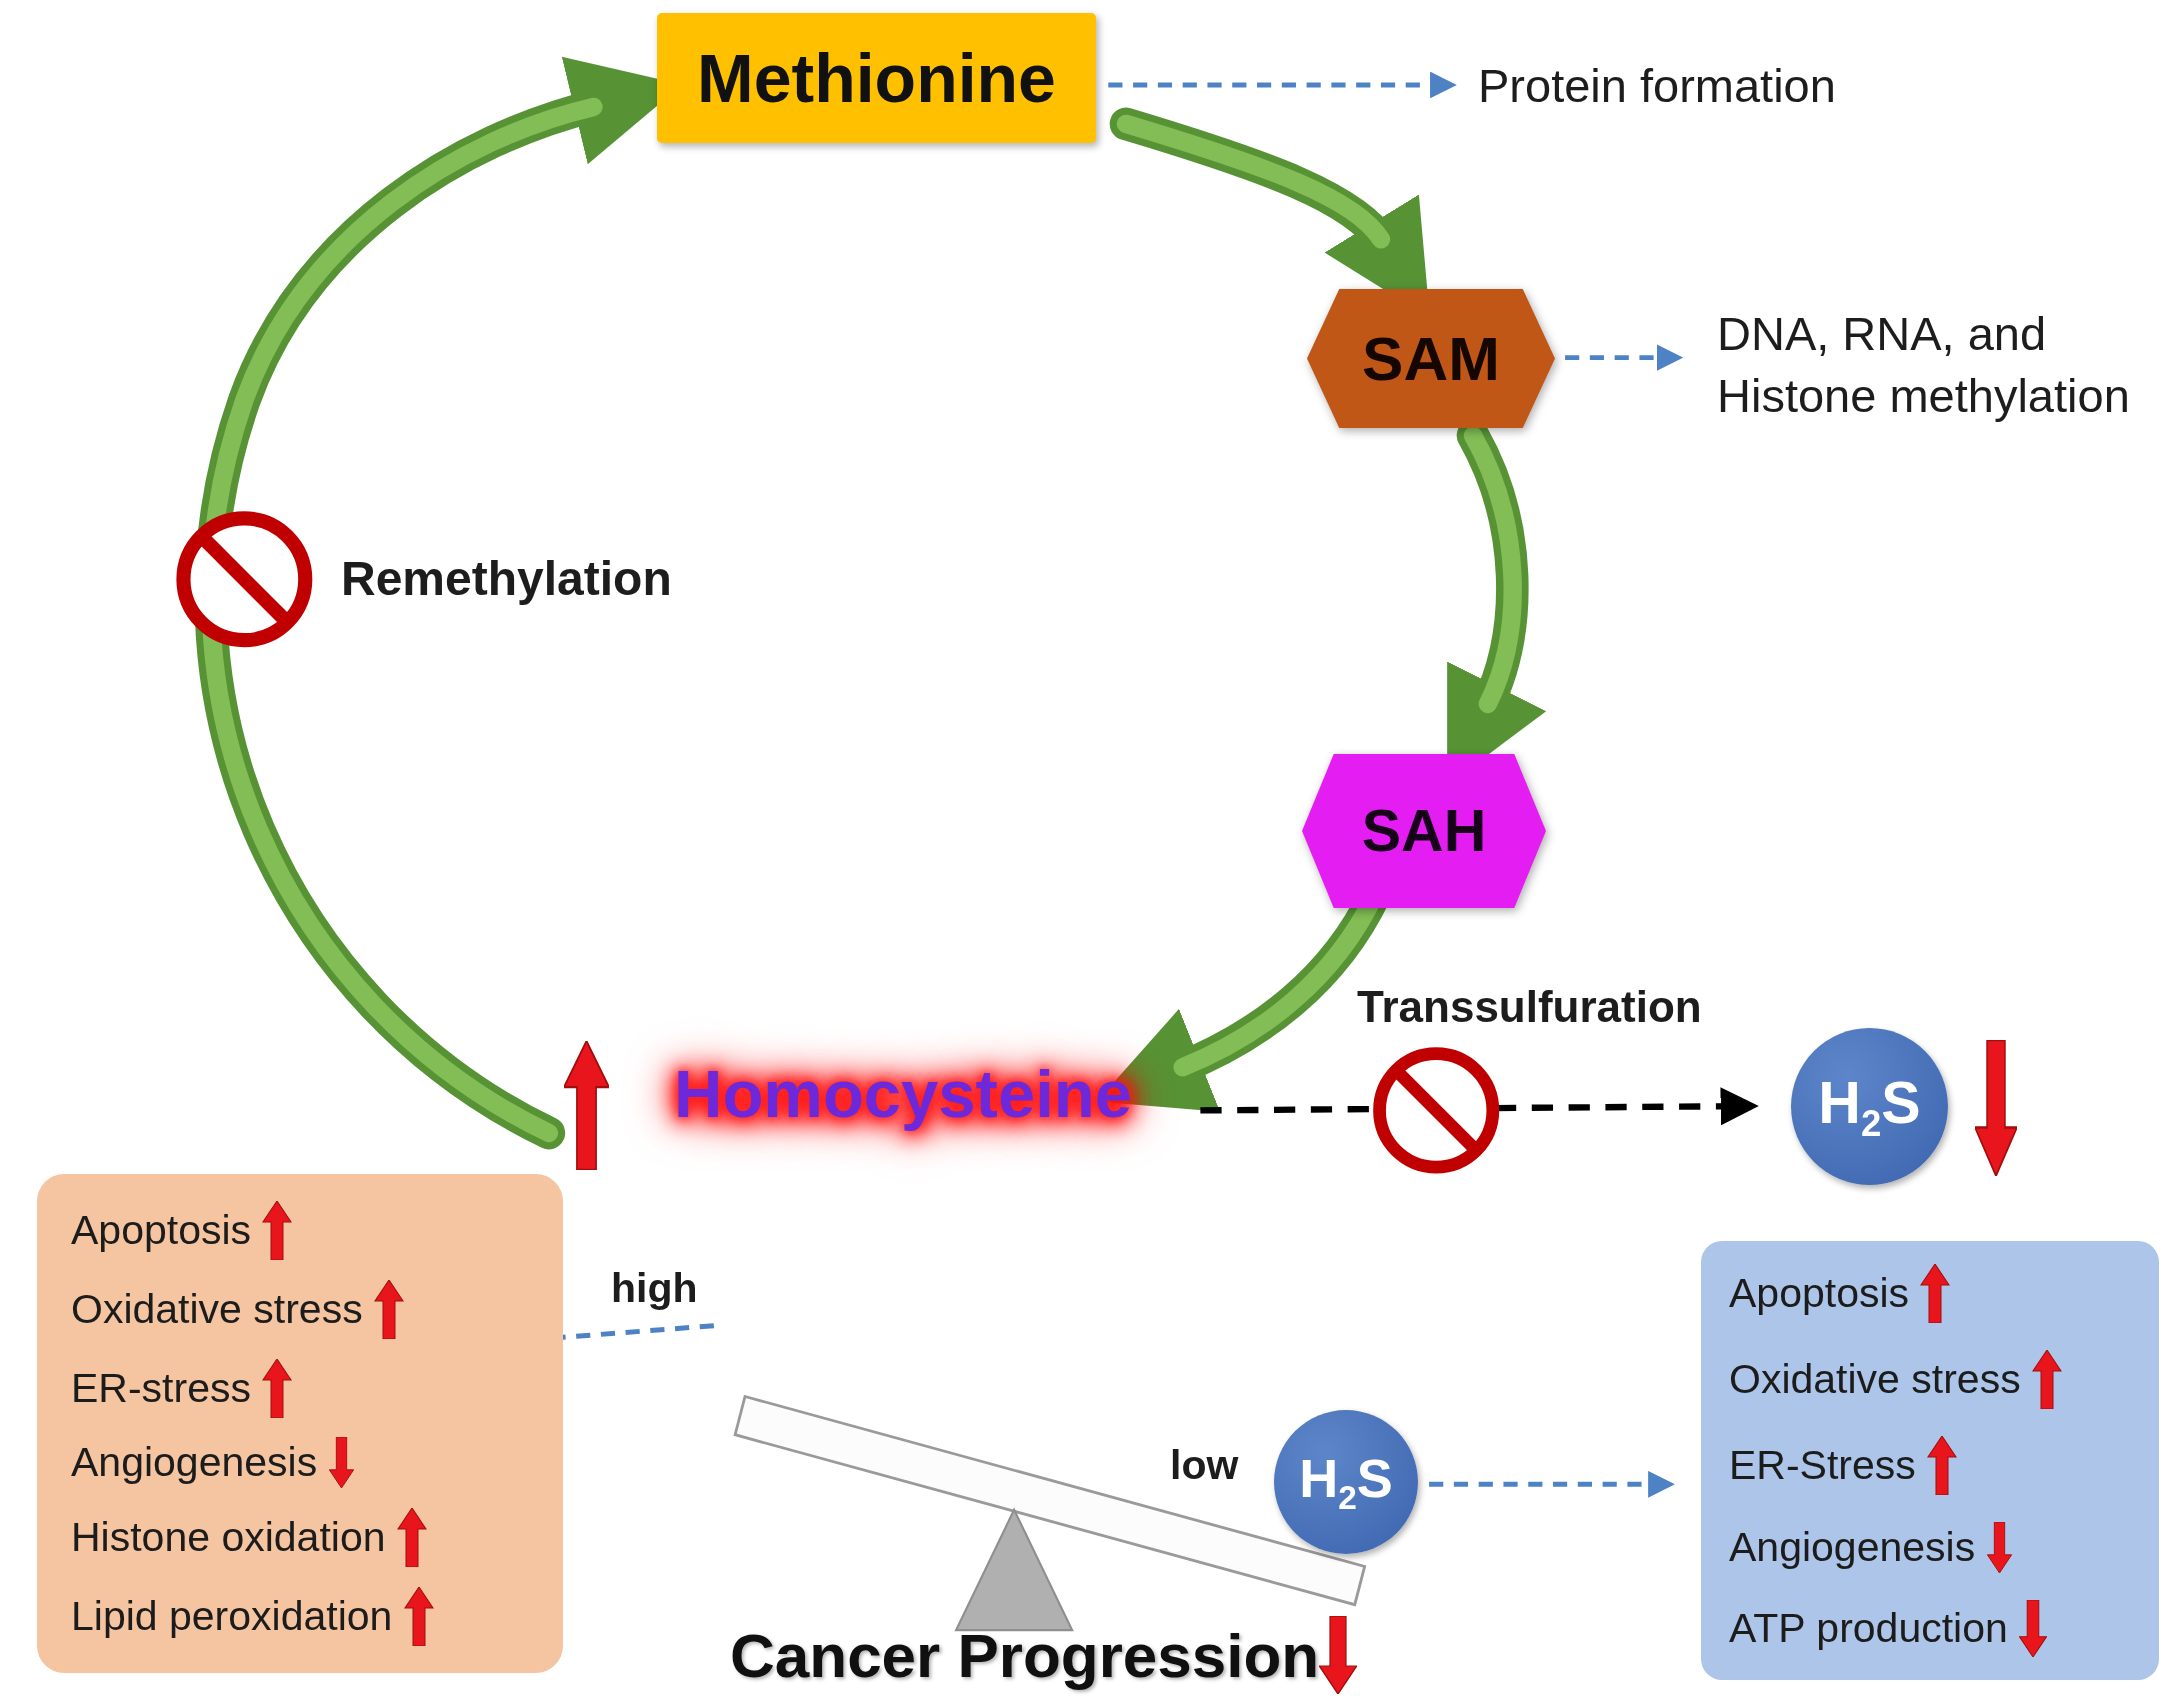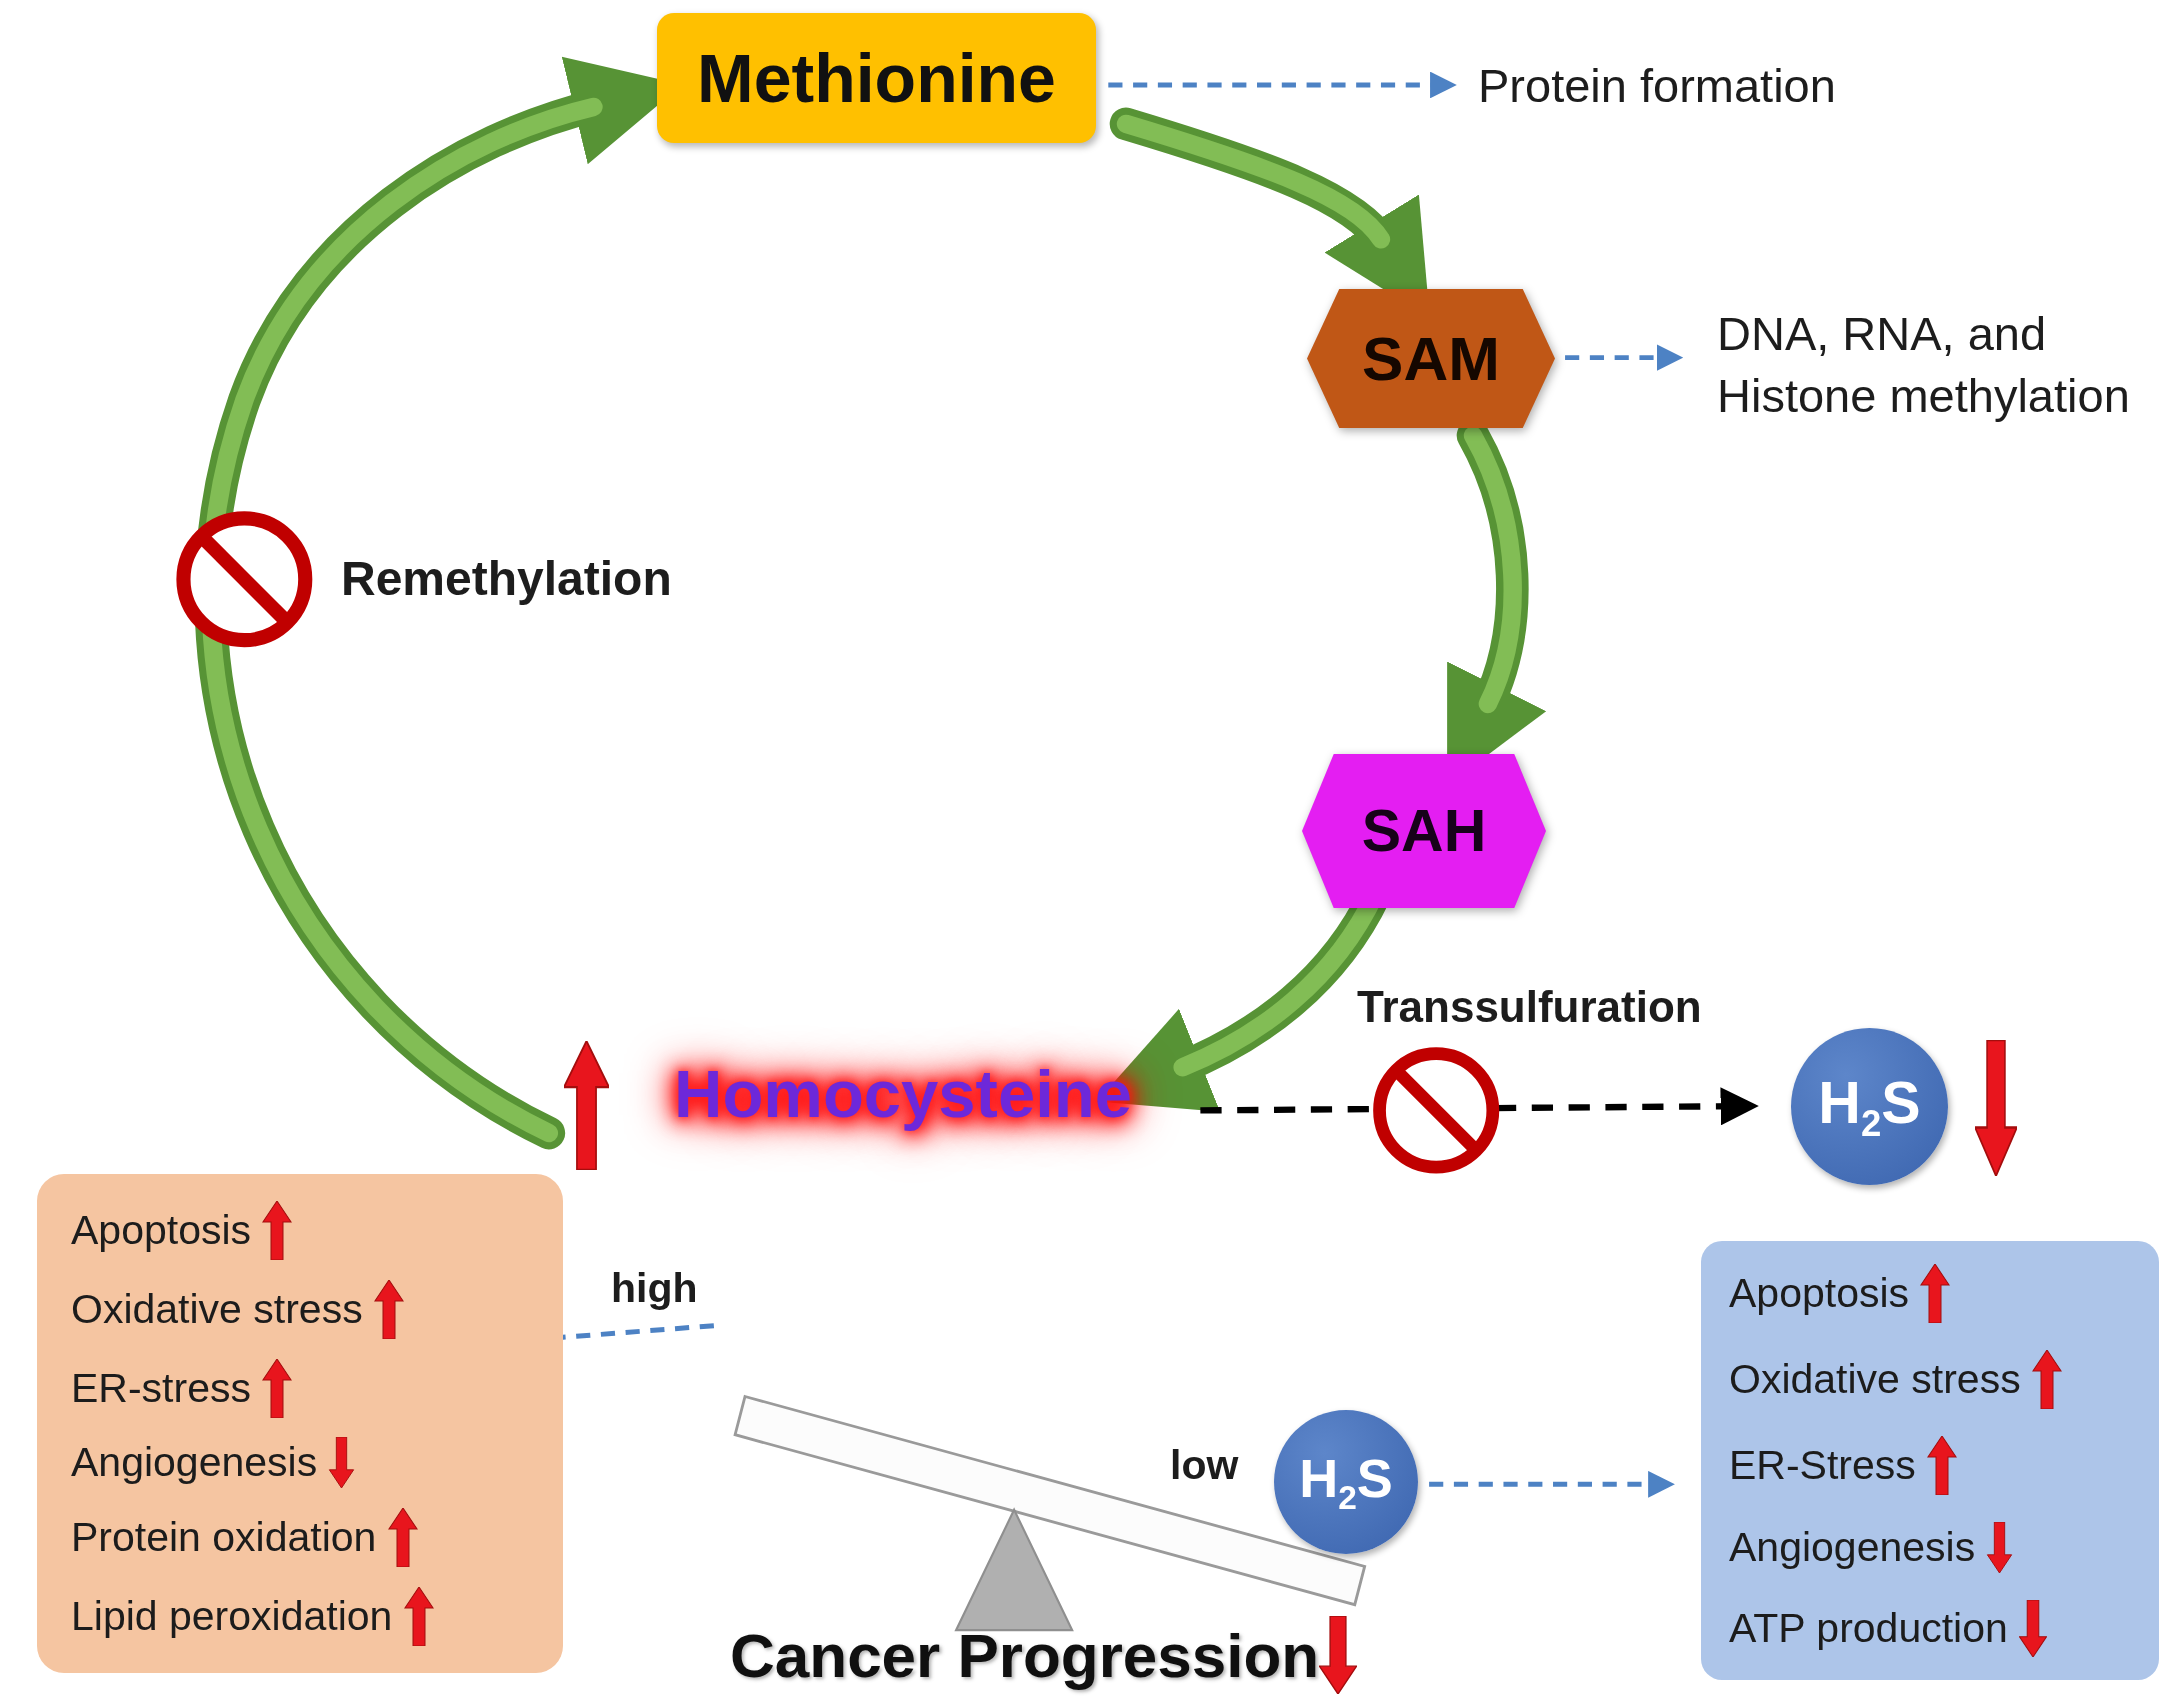--- a/index.html
+++ b/index.html
@@ -11,21 +11,21 @@
   
   .ga-o { fill:none; stroke:#579335; stroke-width:46; stroke-linecap:round; }
   .ga-i { fill:none; stroke:#82bd55; stroke-width:26; stroke-linecap:round; }
 
   
   .dash-b { stroke:#4d82c4; stroke-width:7; stroke-dasharray:20 15; fill:none; }
   .dash-k { stroke:#000000; stroke-width:9; stroke-dasharray:30 22; fill:none; }
 
   .node { position:absolute; display:flex; align-items:center; justify-content:center; }
 
-  .methionine-box { background:#ffc000; border-radius:17px; font-size:68px; font-weight:700; color:#111;
+  .methionine-box { background:#ffc000; border-radius:5px; font-size:68px; font-weight:700; color:#111;
                     box-shadow:2.1px 3.5px 7px rgba(0,0,0,.28); }
 
   .hex-wrap { position:absolute; filter:drop-shadow(2.1px 3.5px 5px rgba(0,0,0,.32)); }
   .hex { width:100%; height:100%; clip-path:polygon(13% 0,87% 0,100% 50%,87% 100%,13% 100%,0 50%);
          display:flex; align-items:center; justify-content:center; font-weight:700; }
   .sam-hex { background:#c05716; font-size:62px; color:#150700; }
   .sah-hex { background:#e41ef2; font-size:59px; color:#17021a; }
 
   .homocysteine { position:absolute; display:flex; align-items:center; justify-content:center;
                   font-size:67px; font-weight:700; color:#6d28d9;
@@ -185,21 +185,21 @@
           <polygon points="20,0 40,30 28.5,30 28.5,84 11.5,84 11.5,30 0,30"></polygon>
         </svg>
     </div>
     <div class="effect-row">
       <span>Angiogenesis</span>
       <svg class="blk-arrow down" viewBox="0 0 40 84" width="27" height="51">
           <polygon points="20,0 40,30 28.5,30 28.5,84 11.5,84 11.5,30 0,30"></polygon>
         </svg>
     </div>
     <div class="effect-row">
-      <span>Protein oxidation</span>
+      <span>Histone oxidation</span>
       <svg class="blk-arrow" viewBox="0 0 40 84" width="30" height="59">
           <polygon points="20,0 40,30 28.5,30 28.5,84 11.5,84 11.5,30 0,30"></polygon>
         </svg>
     </div>
     <div class="effect-row">
       <span>Lipid peroxidation</span>
       <svg class="blk-arrow" viewBox="0 0 40 84" width="30" height="59">
           <polygon points="20,0 40,30 28.5,30 28.5,84 11.5,84 11.5,30 0,30"></polygon>
         </svg>
     </div>

